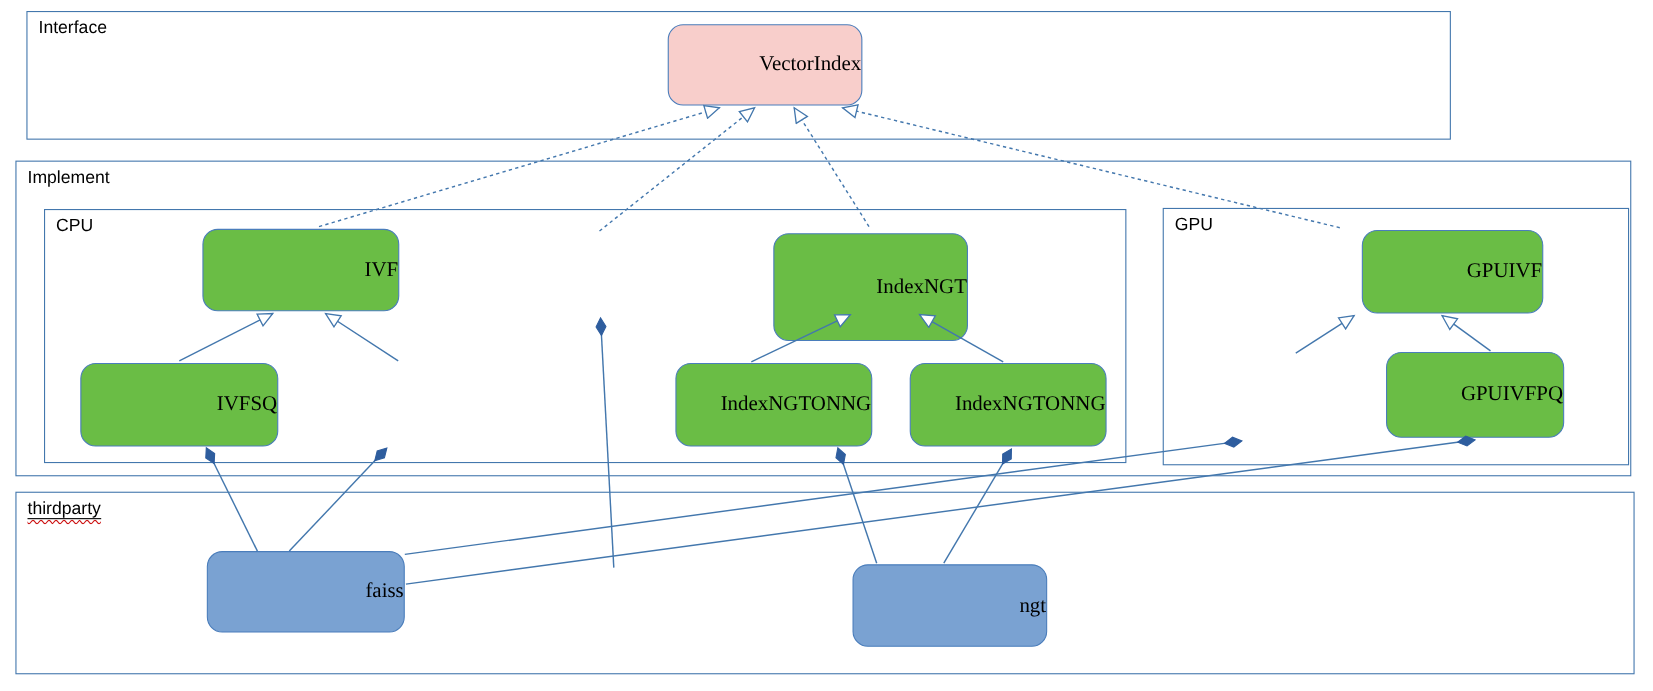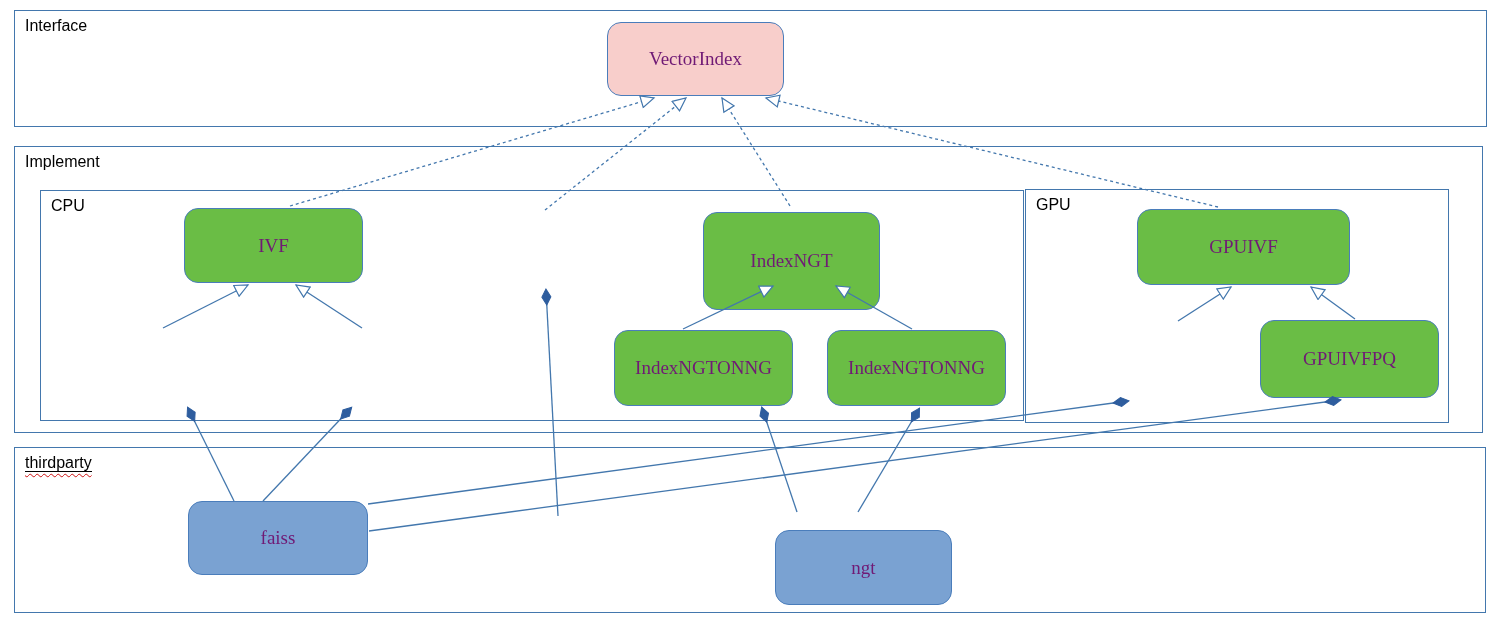--- a/index.html
+++ b/index.html
@@ -19,93 +19,96 @@
     border-bottom:1px solid #000;
     text-decoration:underline wavy #cc1111;
     text-decoration-thickness:1px;
     text-underline-offset:5px;
     text-decoration-skip-ink:none;
     padding-bottom:0px;
   }
   .node {
     position:absolute; box-sizing:border-box;
     border:1.4px solid #4a7dbb; border-radius:14px;
-    display:flex; align-items:center; justify-content:center;
-    font-family:"Liberation Serif", serif; font-size:19px; color:#701a75;
+    display:flex; align-items:center; justify-content:flex-end;
+    font-family:"Liberation Serif", serif; font-size:19px; color:#000000;
   }
   .green { background:#6abd45; }
   .pink  { background:#f8cecb; }
   .blue  { background:#7aa2d2; }
   .edges { position:absolute; left:0; top:0; width:1503px; height:628px; pointer-events:none; }
   .edge  { stroke:#4377ad; stroke-width:1.3; fill:none; }
   .dashed{ stroke-dasharray:3,3; }
 </style>
 </head>
 <body>
 
 <div class="canvas">
 
-  <div class="container" style="left:14px;top:10px;width:1473px;height:117px">
+  <div class="container" style="left:24px;top:10px;width:1295px;height:117px">
     <span class="clabel">Interface</span>
   </div>
 
   <div class="container" style="left:14px;top:146px;width:1469px;height:287px">
     <span class="clabel">Implement</span>
   </div>
 
   <div class="container" style="left:40px;top:190px;width:984px;height:231px">
     <span class="clabel">CPU</span>
   </div>
 
-  <div class="container" style="left:1025px;top:189px;width:424px;height:234px">
+  <div class="container" style="left:1057px;top:189px;width:424px;height:234px">
     <span class="clabel">GPU</span>
   </div>
 
   <div class="container" style="left:14px;top:447px;width:1472px;height:166px">
     <span class="clabel"><span class="squiggle">thirdparty</span></span>
   </div>
 
   <div class="node pink" style="left:607px;top:22px;width:177px;height:74px">
     <span>VectorIndex</span>
   </div>
 
   <div class="node green" style="left:184px;top:208px;width:179px;height:75px">
     <span>IVF</span>
   </div>
 
 
   <div class="node green" style="left:703px;top:212px;width:177px;height:98px">
     <span>IndexNGT</span>
   </div>
 
-  <div class="node green" style="left:1137px;top:209px;width:213px;height:76px">
+  <div class="node green" style="left:1238px;top:209px;width:165px;height:76px">
     <span>GPUIVF</span>
   </div>
 
+  <div class="node green" style="left:73px;top:330px;width:180px;height:76px">
+    <span>IVFSQ</span>
+  </div>
 
 
   <div class="node green" style="left:614px;top:330px;width:179px;height:76px">
     <span>IndexNGTONNG</span>
   </div>
 
   <div class="node green" style="left:827px;top:330px;width:179px;height:76px">
     <span>IndexNGTONNG</span>
   </div>
 
 
-  <div class="node green" style="left:1260px;top:320px;width:179px;height:78px">
+  <div class="node green" style="left:1260px;top:320px;width:162px;height:78px">
     <span>GPUIVFPQ</span>
   </div>
 
   <div class="node blue" style="left:188px;top:501px;width:180px;height:74px">
     <span>faiss</span>
   </div>
 
 
-  <div class="node blue" style="left:775px;top:530px;width:177px;height:75px">
+  <div class="node blue" style="left:775px;top:513px;width:177px;height:75px">
     <span>ngt</span>
   </div>
 
   <svg class="edges" viewBox="0 0 1503 628">
     <defs>
       <marker id="tri" markerUnits="userSpaceOnUse" markerWidth="16" markerHeight="14" refX="14" refY="7" orient="auto">
         <path d="M1,1 L14,7 L1,13 Z" fill="#ffffff" stroke="#4377ad" stroke-width="1.2"></path>
       </marker>
       <marker id="diam" markerUnits="userSpaceOnUse" markerWidth="20" markerHeight="12" refX="17" refY="6" orient="auto">
         <path d="M2,6 L10,1.5 L18,6 L10,10.5 Z" fill="#2e5d9e" stroke="#2e5d9e" stroke-width="1"></path>

